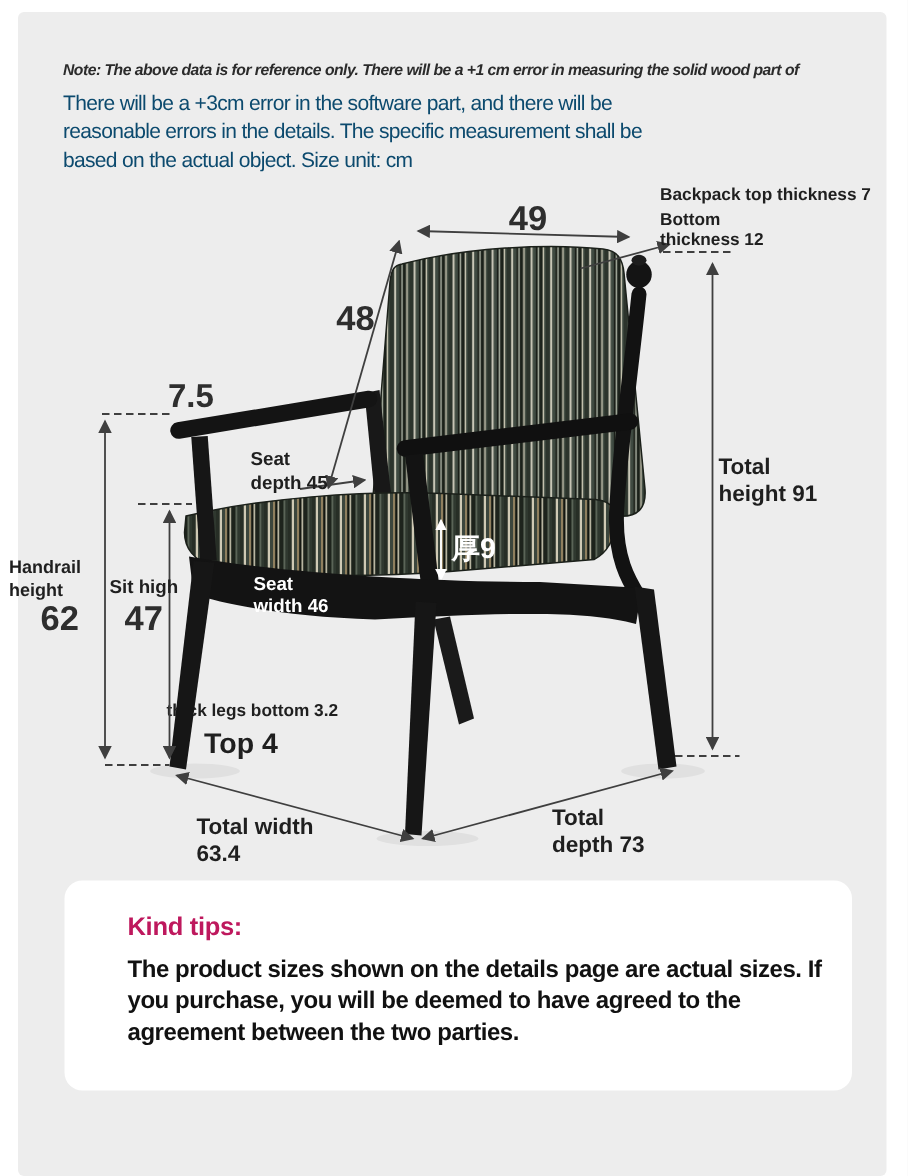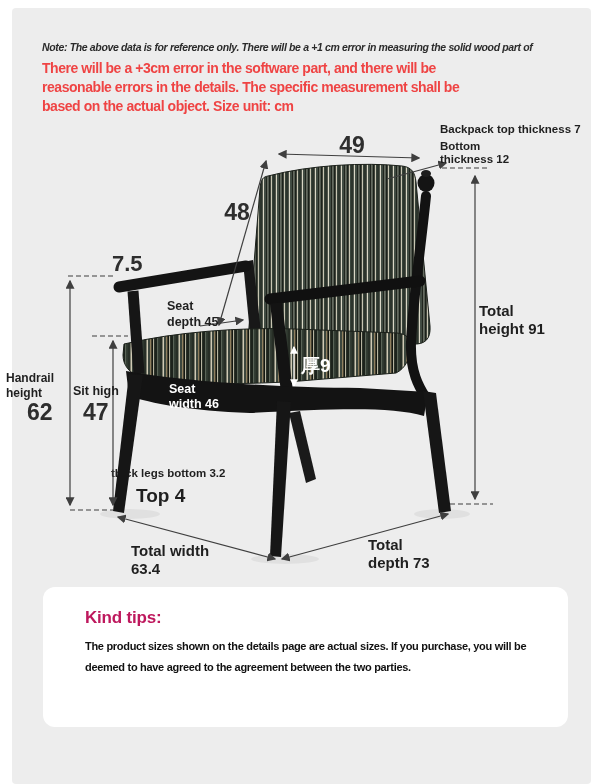--- a/index.html
+++ b/index.html
@@ -1,26 +1,26 @@
 <!DOCTYPE html>
 <html><head>
 <meta charset="utf-8">
 <style>
   html,body{margin:0;padding:0;}
   body{font-family:"Liberation Sans",sans-serif;background:#ffffff;}
   .stage{position:relative;width:605px;height:784px;background:#ffffff;overflow:hidden;}
   .panel{position:absolute;left:12px;top:8px;width:579px;height:776px;background:#ededed;border-radius:4px;}
   .note{position:absolute;left:42px;top:40px;width:540px;color:#2b2b2b;}
   .note .small{font-size:10.5px;font-weight:bold;line-height:14px;letter-spacing:-0.35px;white-space:nowrap;font-style:italic;}
-  .note .big{font-size:14px;font-weight:bold;line-height:19px;letter-spacing:-0.45px;white-space:nowrap;color:#ef4444;}
+  .note .big{font-size:14px;font-weight:normal;line-height:19px;letter-spacing:-0.45px;white-space:nowrap;color:#0c4a6e;}
   .note .gap{height:5px;}
   .diagram-svg{position:absolute;left:0;top:0;width:605px;height:784px;}
   .kind-card{position:absolute;left:43px;top:587px;width:525px;height:140px;background:#ffffff;border-radius:12px;box-sizing:border-box;padding:21px 28px 0 42px;}
   .kind-title{font-size:17px;font-weight:bold;color:#be185d;letter-spacing:-0.2px;}
-  .kind-body{margin-top:8px;width:470px;font-size:11px;font-weight:bold;color:#111;line-height:21px;letter-spacing:-0.3px;}
+  .kind-body{margin-top:8px;width:470px;font-size:16px;font-weight:bold;color:#111;line-height:21px;letter-spacing:-0.3px;}
   text{font-family:"Liberation Sans",sans-serif;}
   .dim-label{font-weight:bold;fill:#1f1f1f;}
   .dim-num{font-weight:bold;fill:#2e2e2e;}
   .dim-white{font-weight:bold;fill:#ffffff;}
 </style>
 </head>
 <body>
 
 <div class="stage">
   <div class="panel"></div>

